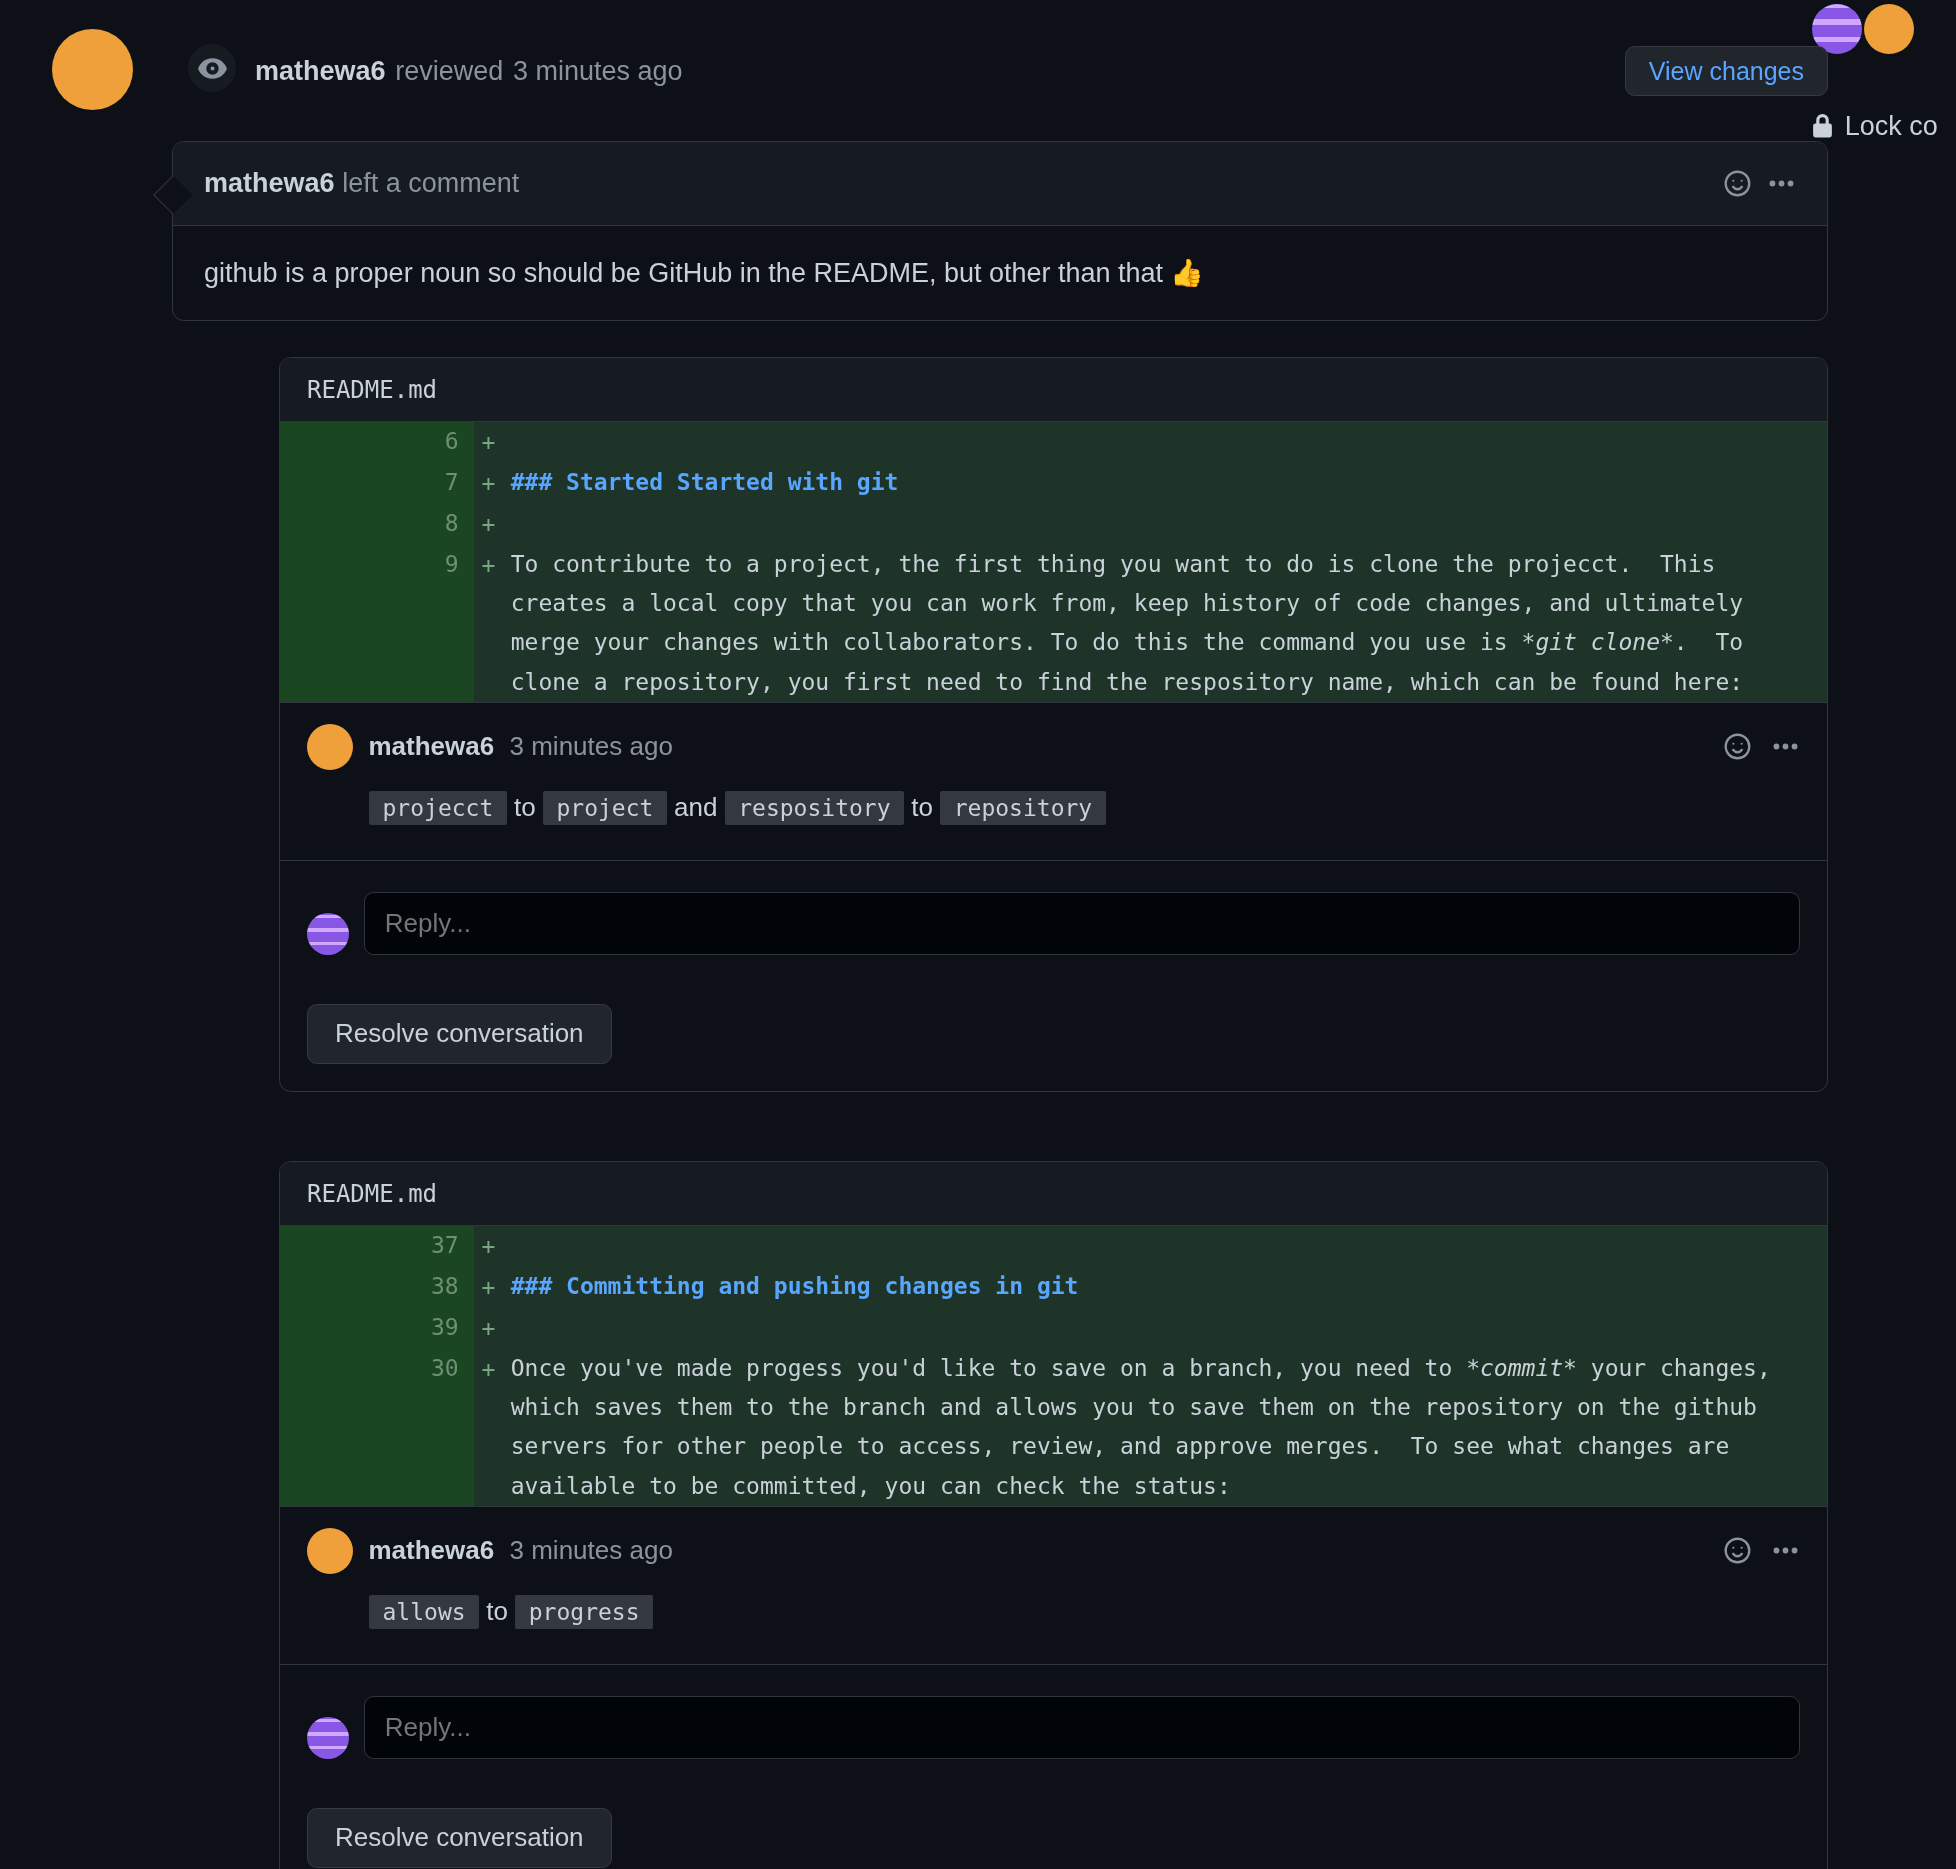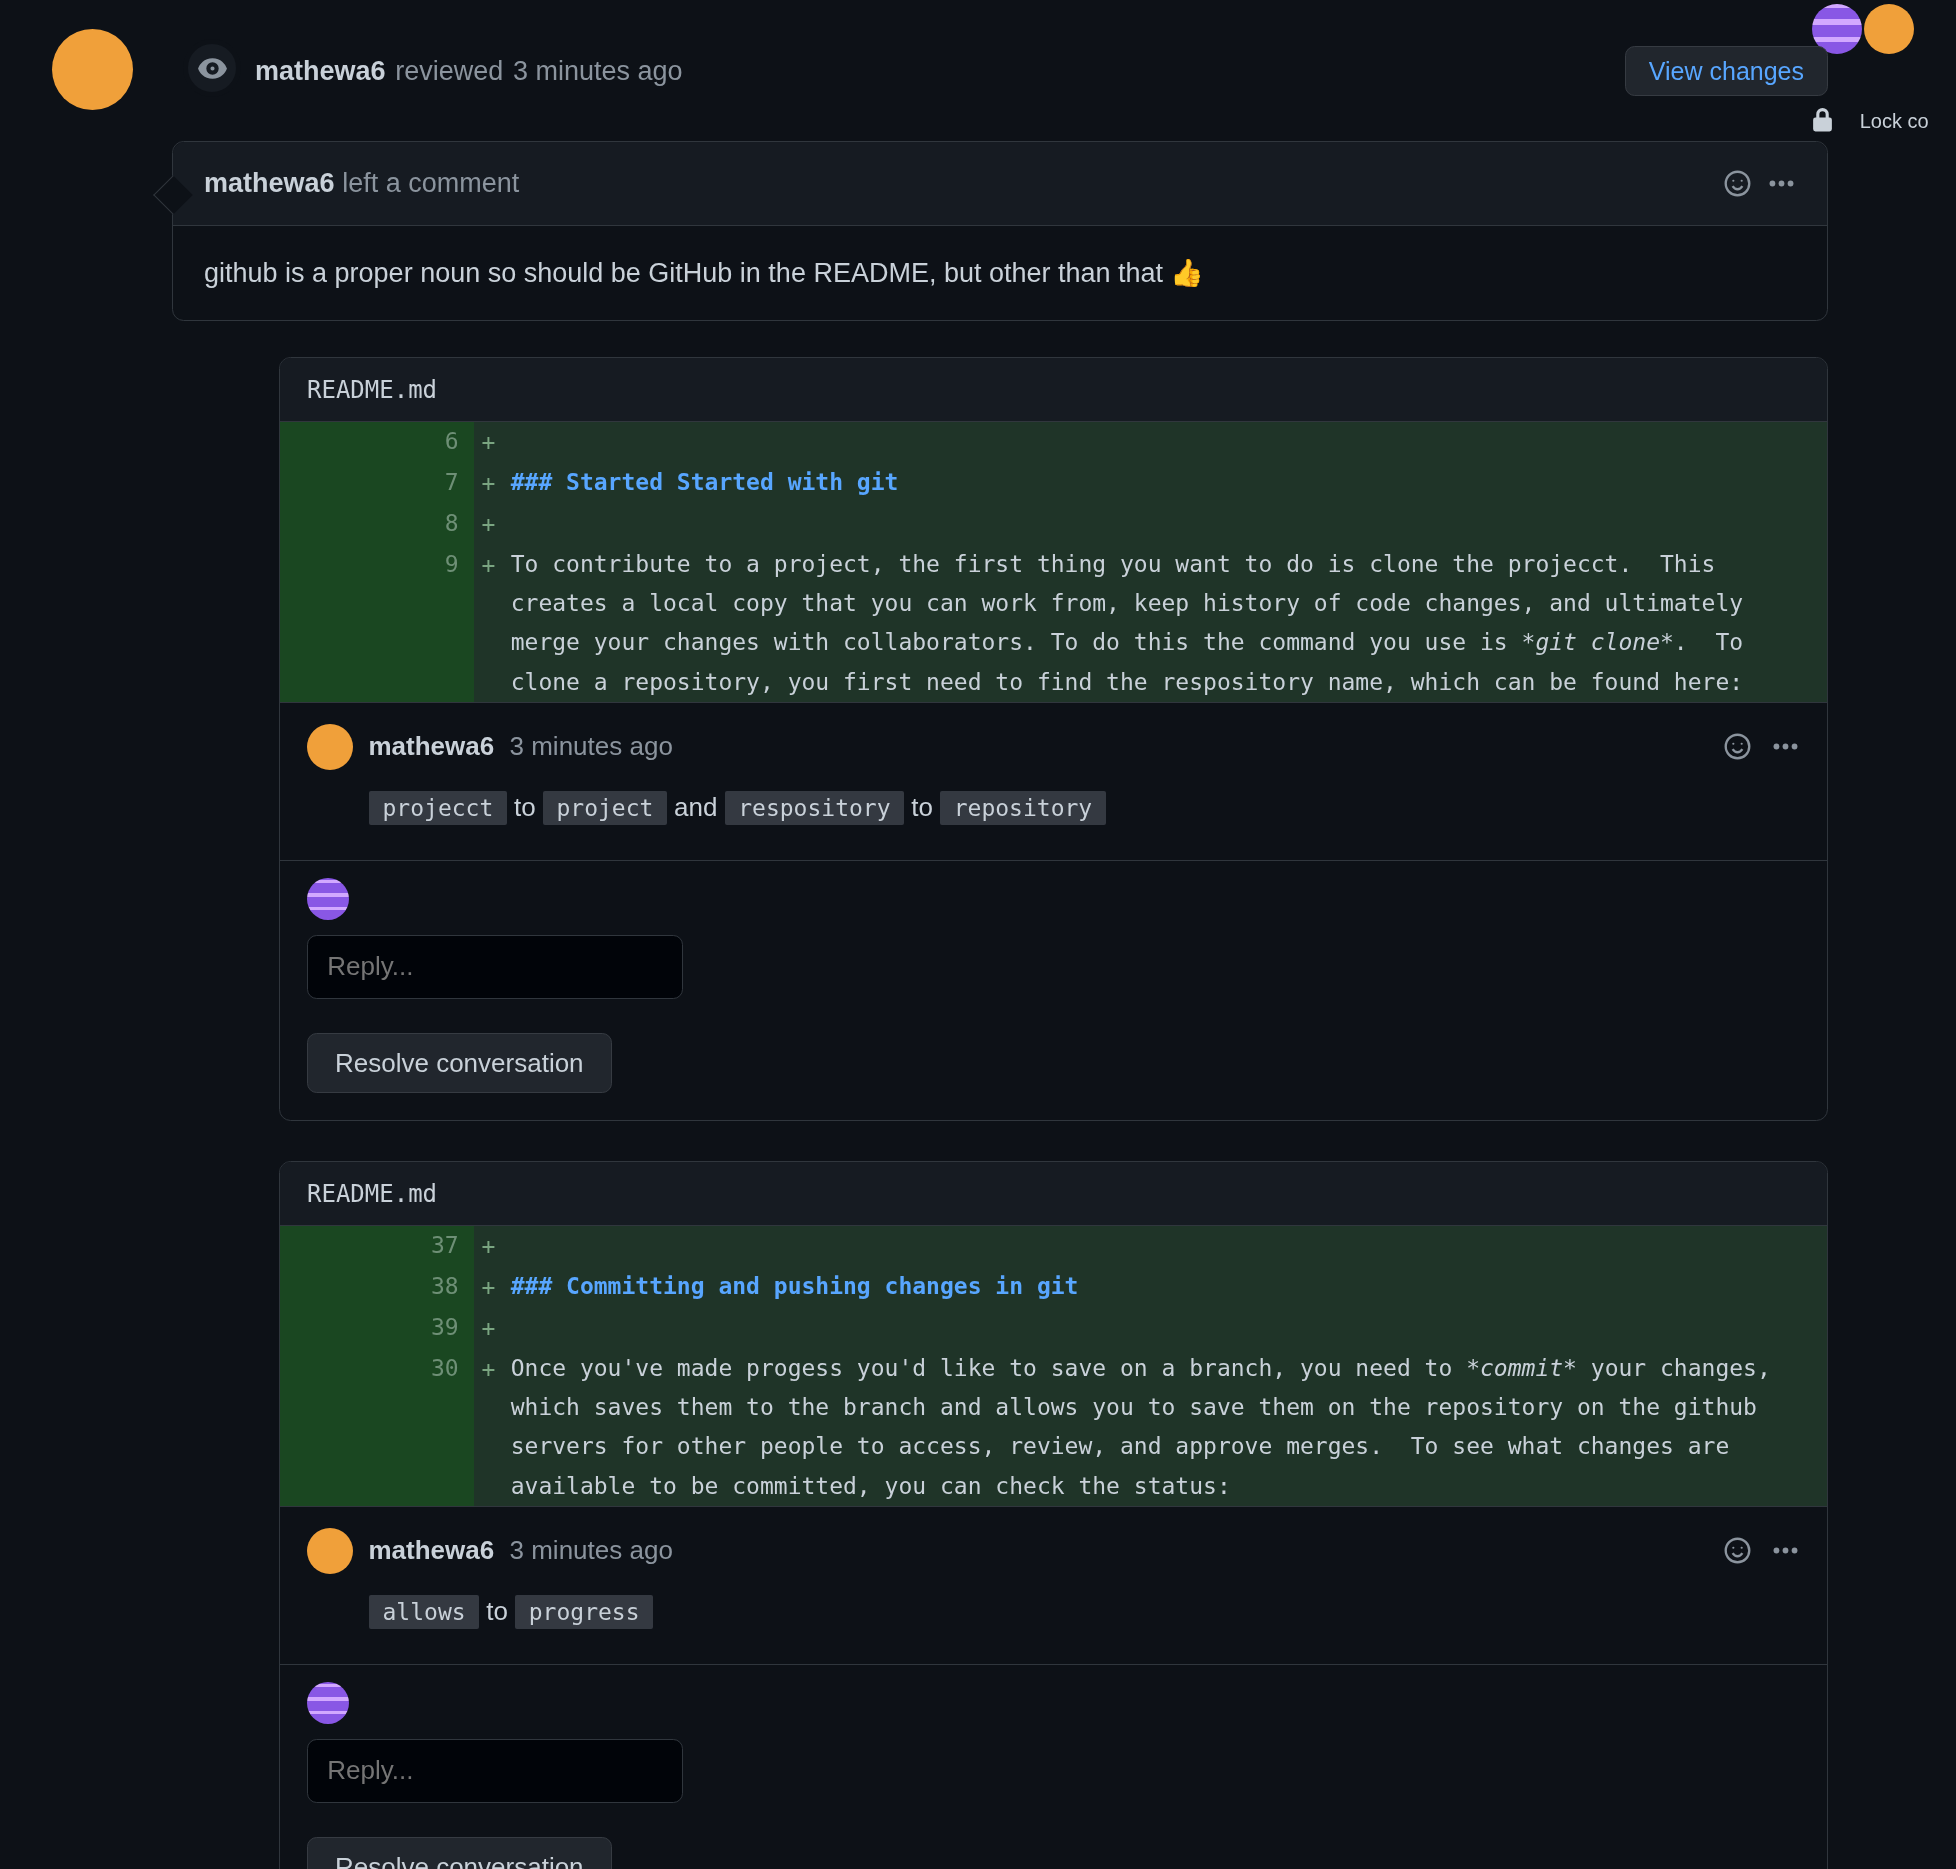--- a/index.html
+++ b/index.html
@@ -51,23 +51,23 @@
   .avatar-sm {
     width: 50px; height: 50px;
     border-radius: 50%;
     background: #8957e5;
     background-image: repeating-linear-gradient(0deg,#8957e5 0 11.6px,#d2a8ff 11.6px 17.4px);
     flex-shrink:0;
   }
   .avatar-sm.orange { background: var(--avatar-orange); background-image:none;}
   .lock-row {
     margin-top: 52px;
-    display:flex; align-items:center; gap:25px;
+    display:flex; align-items:center; gap:10px;
     color: var(--fg);
-    font-size: 20px;
+    font-size: 27px;
     padding-left: 7.7px;
     white-space: nowrap;
   }
 
   
   .timeline {
     position: absolute;
     left: 52px;
     top: 0;
     width: 1815px;
@@ -241,22 +241,22 @@
     background: var(--code-bg);
     padding: 3.9px 13.5px;
     border-radius: 2px;
     font-family: ui-monospace, SFMono-Regular, SF Mono, Menlo, Consolas, monospace;
     font-size: 23px;
   }
   .inline-body { padding-left: 62px; line-height: 1.9; }
 
   .reply-row {
     border-top: 1px solid var(--border);
-    padding: 17px 27px;
-    display:flex; align-items:flex-start; gap:15.4px;flex-direction:column;
+    padding: 31px 27px;
+    display:flex; align-items:flex-end; gap:15.4px;
   }
   .reply-input {
     flex:1;
     background: var(--bg-inset);
     border:1px solid var(--border);
     border-radius:9.7px;
     padding: 15.4px 19.3px;
     color: var(--fg-muted);
     font-size: 26px;
   }

